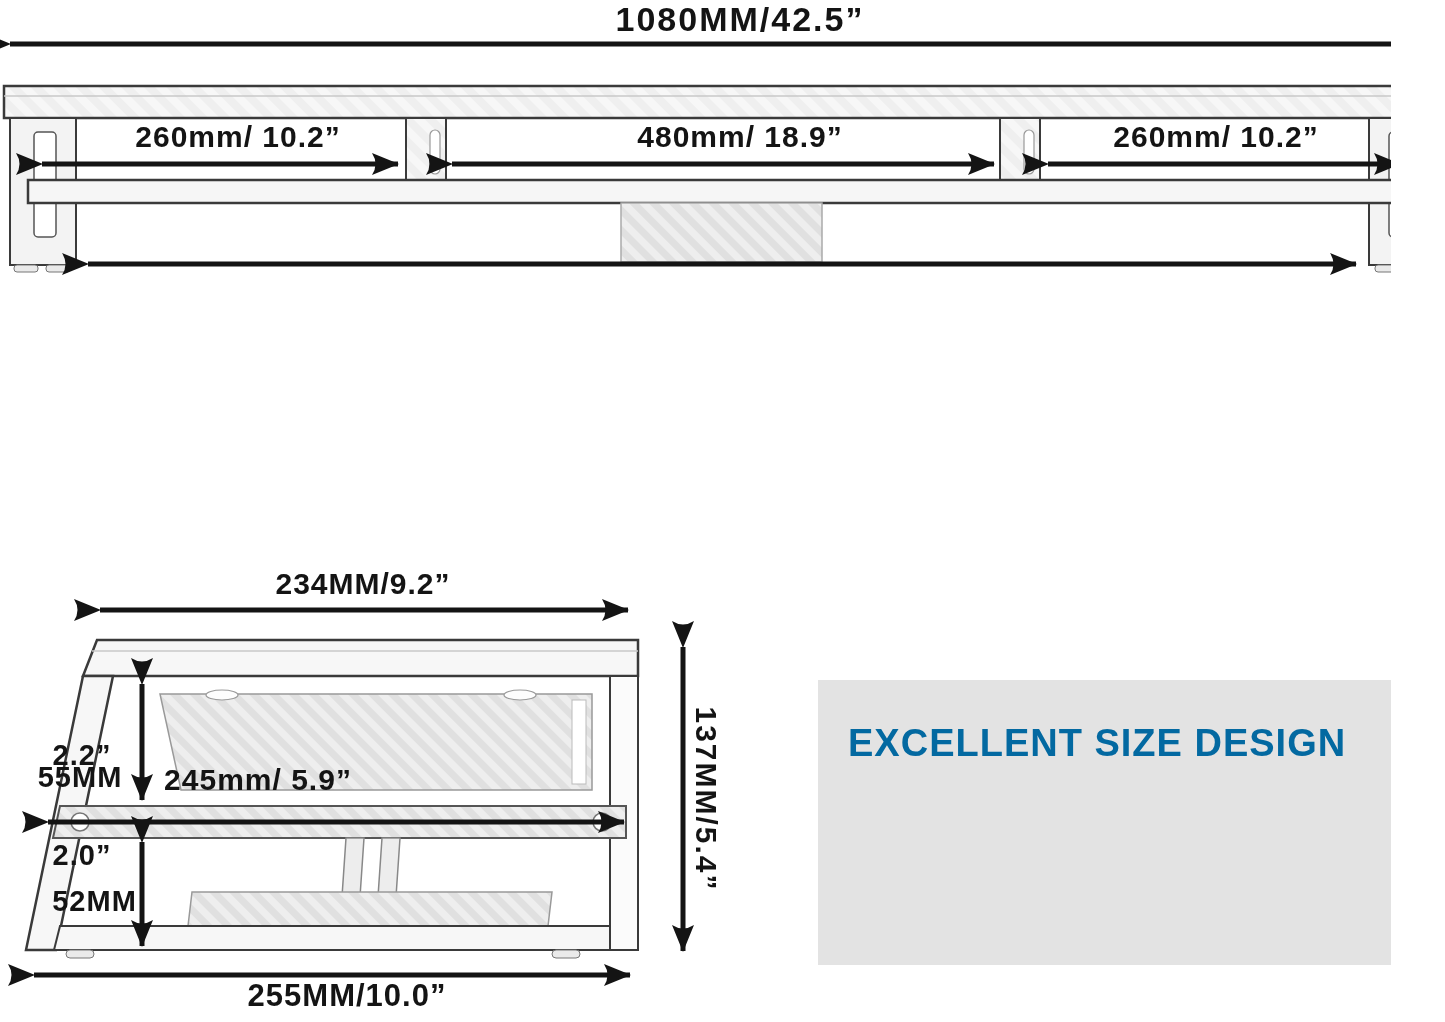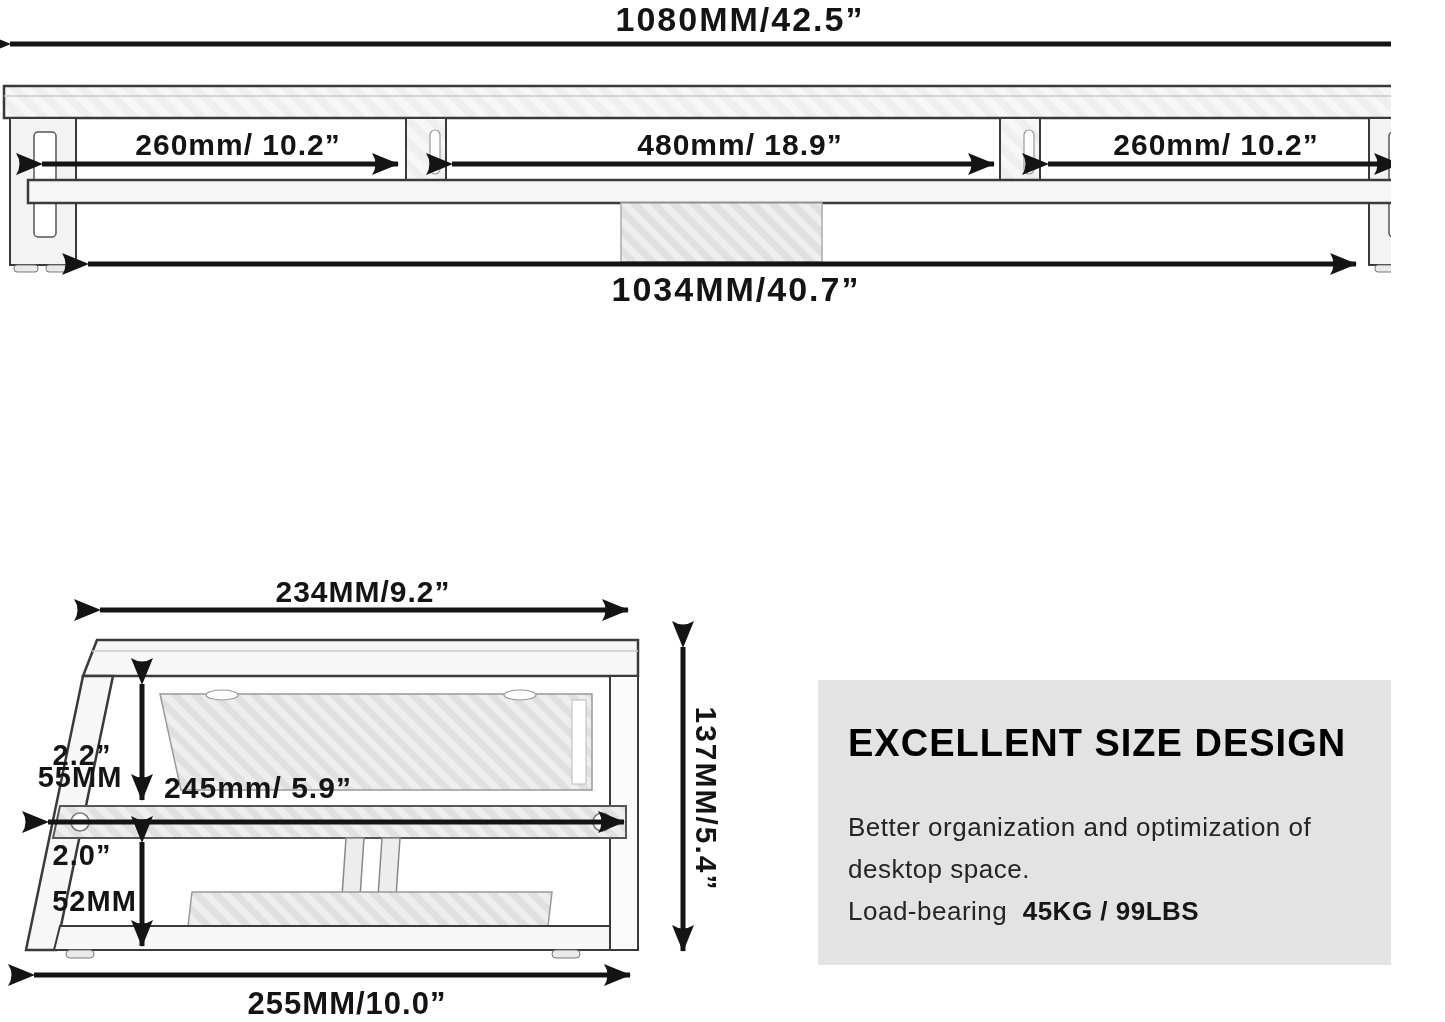--- a/index.html
+++ b/index.html
@@ -6,31 +6,31 @@
   .stage{
     position:relative;width:1391px;height:1022px;background:#ffffff;
     font-family:"Liberation Sans", sans-serif;color:#111;overflow:hidden;
   }
   svg{position:absolute;left:0;top:0;}
   .dim{
     position:absolute;font-weight:bold;white-space:nowrap;color:#141414;
     transform:translateX(-50%);letter-spacing:1px;line-height:1.05;
   }
   .dim.big{font-size:34px;letter-spacing:2px;}
-  .dim.med{font-size:30px;margin-top:8px;}
+  .dim.med{font-size:30px;}
   .dim.sm{font-size:29px;}
   .dim.rot{
     transform:translate(-50%,-50%) rotate(90deg);letter-spacing:2px;font-size:30px;
   }
   .info-box{
     position:absolute;left:818px;top:680px;width:597px;height:285px;
   }
   .info-title{
     position:absolute;left:30px;top:42px;font-size:38px;font-weight:bold;
-    letter-spacing:1px;color:#000000;white-space:nowrap;
+    letter-spacing:1px;color:#0369a1;white-space:nowrap;
   }
   .info-body{
     position:absolute;left:30px;top:126px;font-size:26px;color:#242424;
     line-height:42px;white-space:nowrap;letter-spacing:0.5px;
   }
   .info-body b{font-weight:bold;color:#161616;}
 </style>
 </head>
 <body>
 
@@ -134,35 +134,27 @@
         <line x1="683" y1="647" x2="683" y2="951" marker-start="url(#arw)" marker-end="url(#arw)"></line>
         <line x1="34" y1="975" x2="630" y2="975" marker-start="url(#arw)" marker-end="url(#arw)"></line>
       </g>
     </g>
   </svg>
 
   <div class="dim big" style="left:740px;top:2px;">1080MM/42.5”</div>
   <div class="dim med" style="left:238px;top:121px;">260mm/ 10.2”</div>
   <div class="dim med" style="left:740px;top:121px;">480mm/ 18.9”</div>
   <div class="dim med" style="left:1216px;top:121px;">260mm/ 10.2”</div>
-  <div class="dim big" style="left:736px;top:272px;">1034MM/40.7”</div>
 
   <div class="dim med" style="left:363px;top:568px;">234MM/9.2”</div>
   <div class="dim sm" style="left:82px;top:740px;text-align:center;">2.2”</div>
   <div class="dim sm" style="left:80px;top:734px;margin-top:28px;">55MM</div>
   <div class="dim med" style="left:258px;top:764px;">245mm/ 5.9”</div>
   <div class="dim sm" style="left:82px;top:840px;">2.0”</div>
   <div class="dim sm" style="left:78px;top:886px;padding-left:33px;">52MM</div>
   <div class="dim rot" style="left:706px;top:799px;">137MM/5.4”</div>
   <div class="dim med" style="left:347px;top:980px;font-size:31px;">255MM/10.0”</div>
 
   <div class="info-box" style="background:#e3e3e3;">
     <div class="info-title">EXCELLENT SIZE DESIGN</div>
-    <div class="info-body">
-      <div>Better organization and optimization of</div>
-      <div>desktop space.</div>
-      <div>
-        <span>Load-bearing</span>&nbsp;&nbsp;<b>45KG / 99LBS</b>
-      </div>
-    </div>
   </div>
 
 </div>
 
 </body></html>

